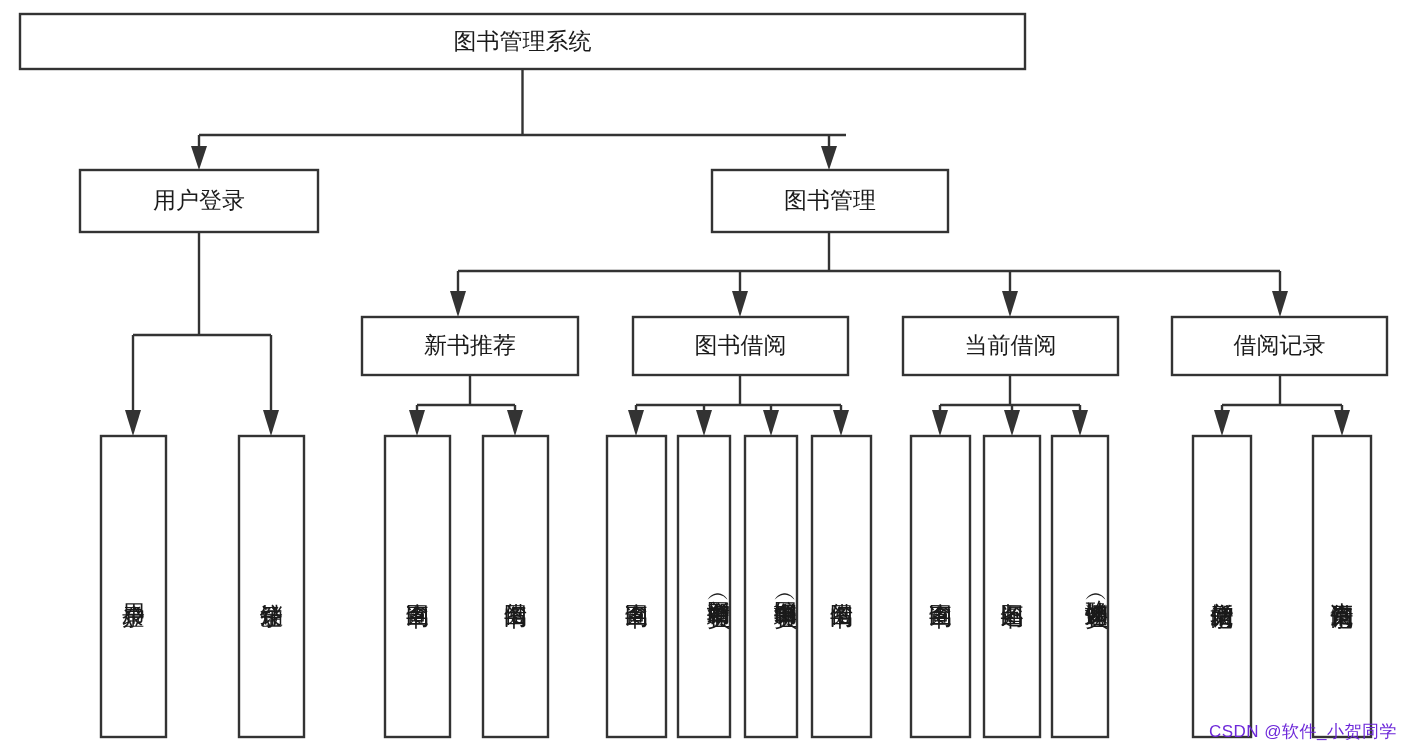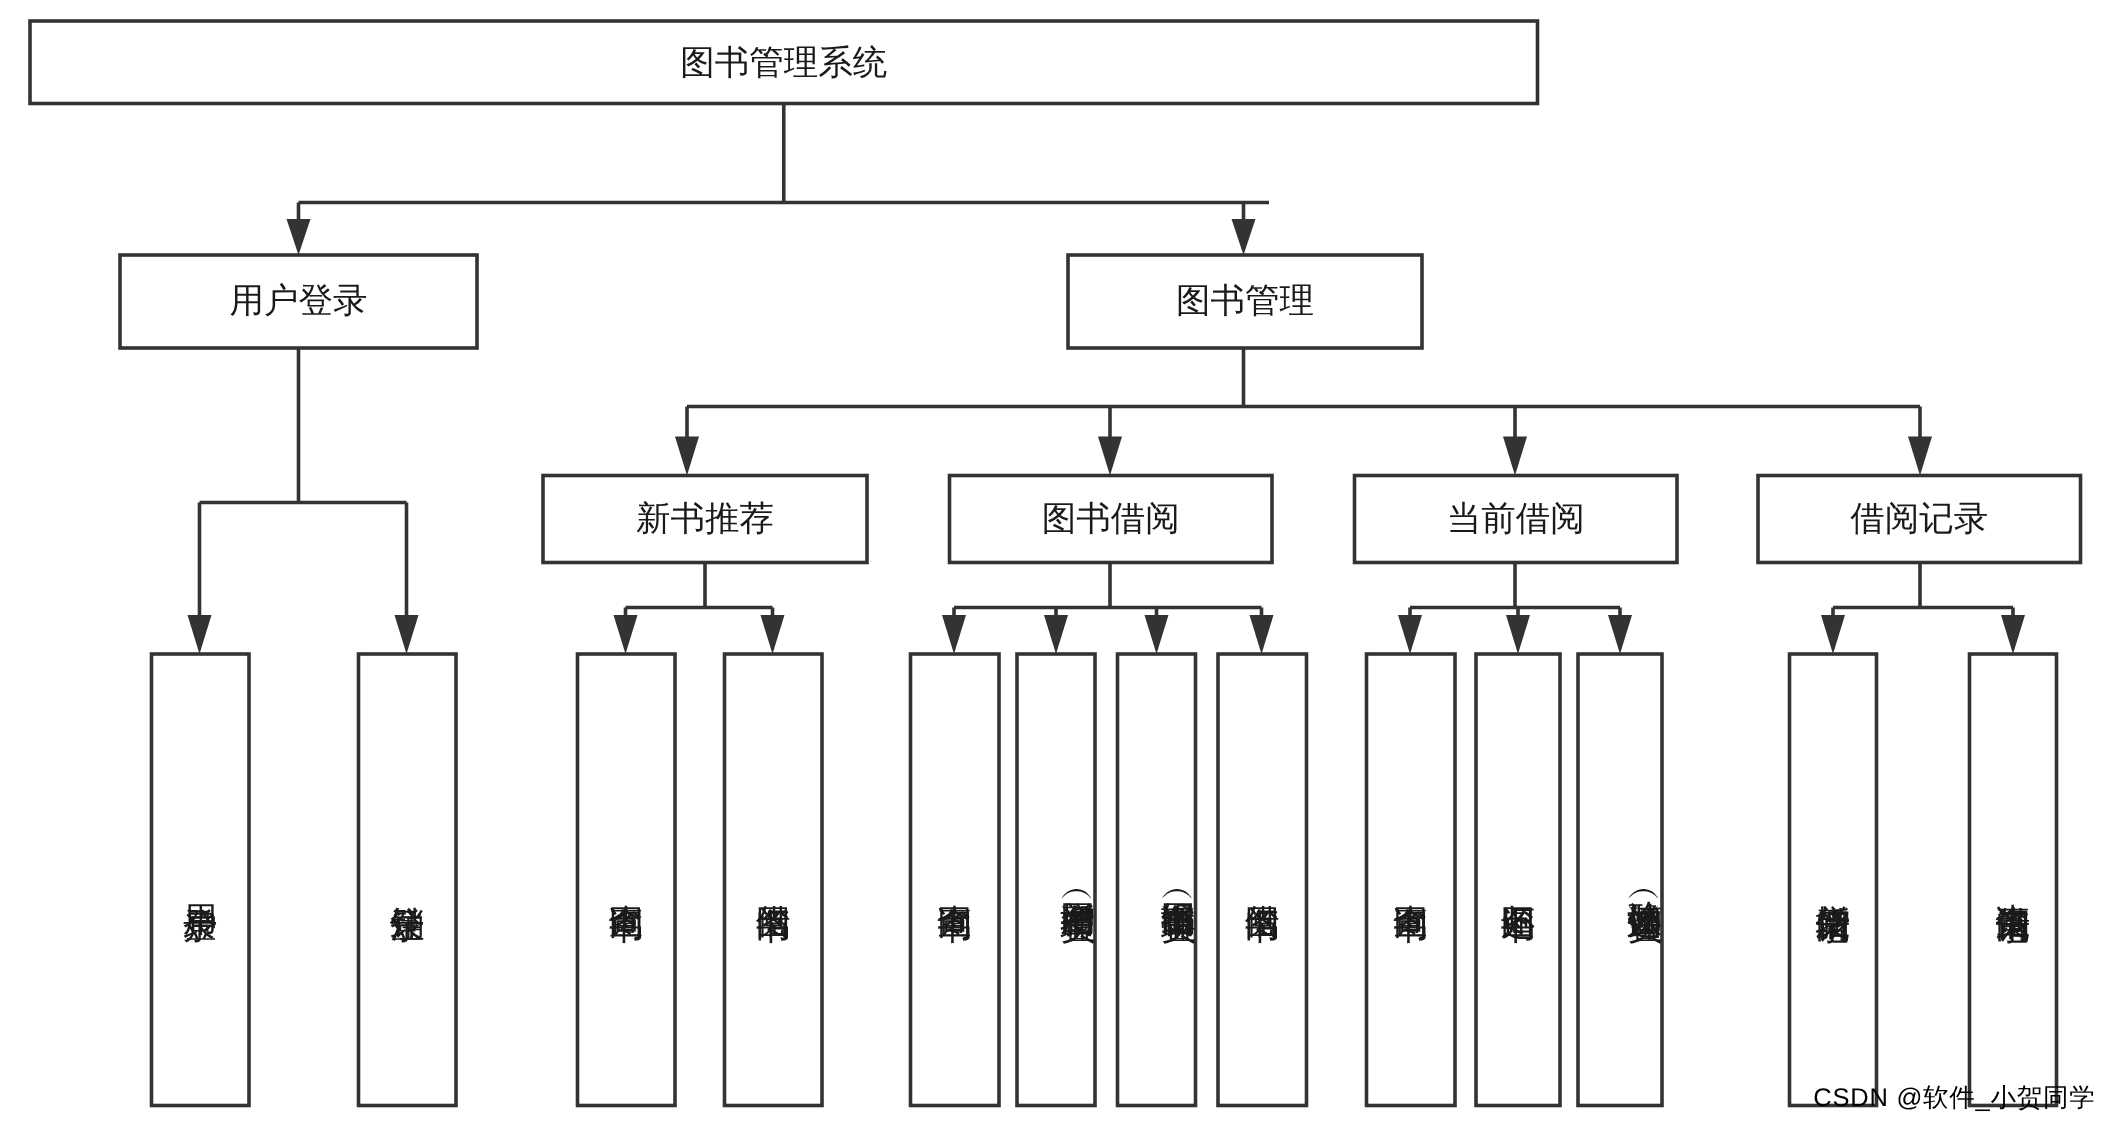--- a/index.html
+++ b/index.html
@@ -60,21 +60,21 @@
     line-height: 1;
     white-space: nowrap;
     user-select: none;
   }
   .watermark {
     position: absolute;
     right: 8px;
     bottom: 4px;
     font-family: "Liberation Sans", "DejaVu Sans", sans-serif;
     font-size: 17px;
-    color: #000000;
+    color: #6d28d9;
     letter-spacing: 0.5px;
     white-space: nowrap;
     user-select: none;
   }
 </style>
 </head>
 <body>
 
 <div id="diagram-root">
 

